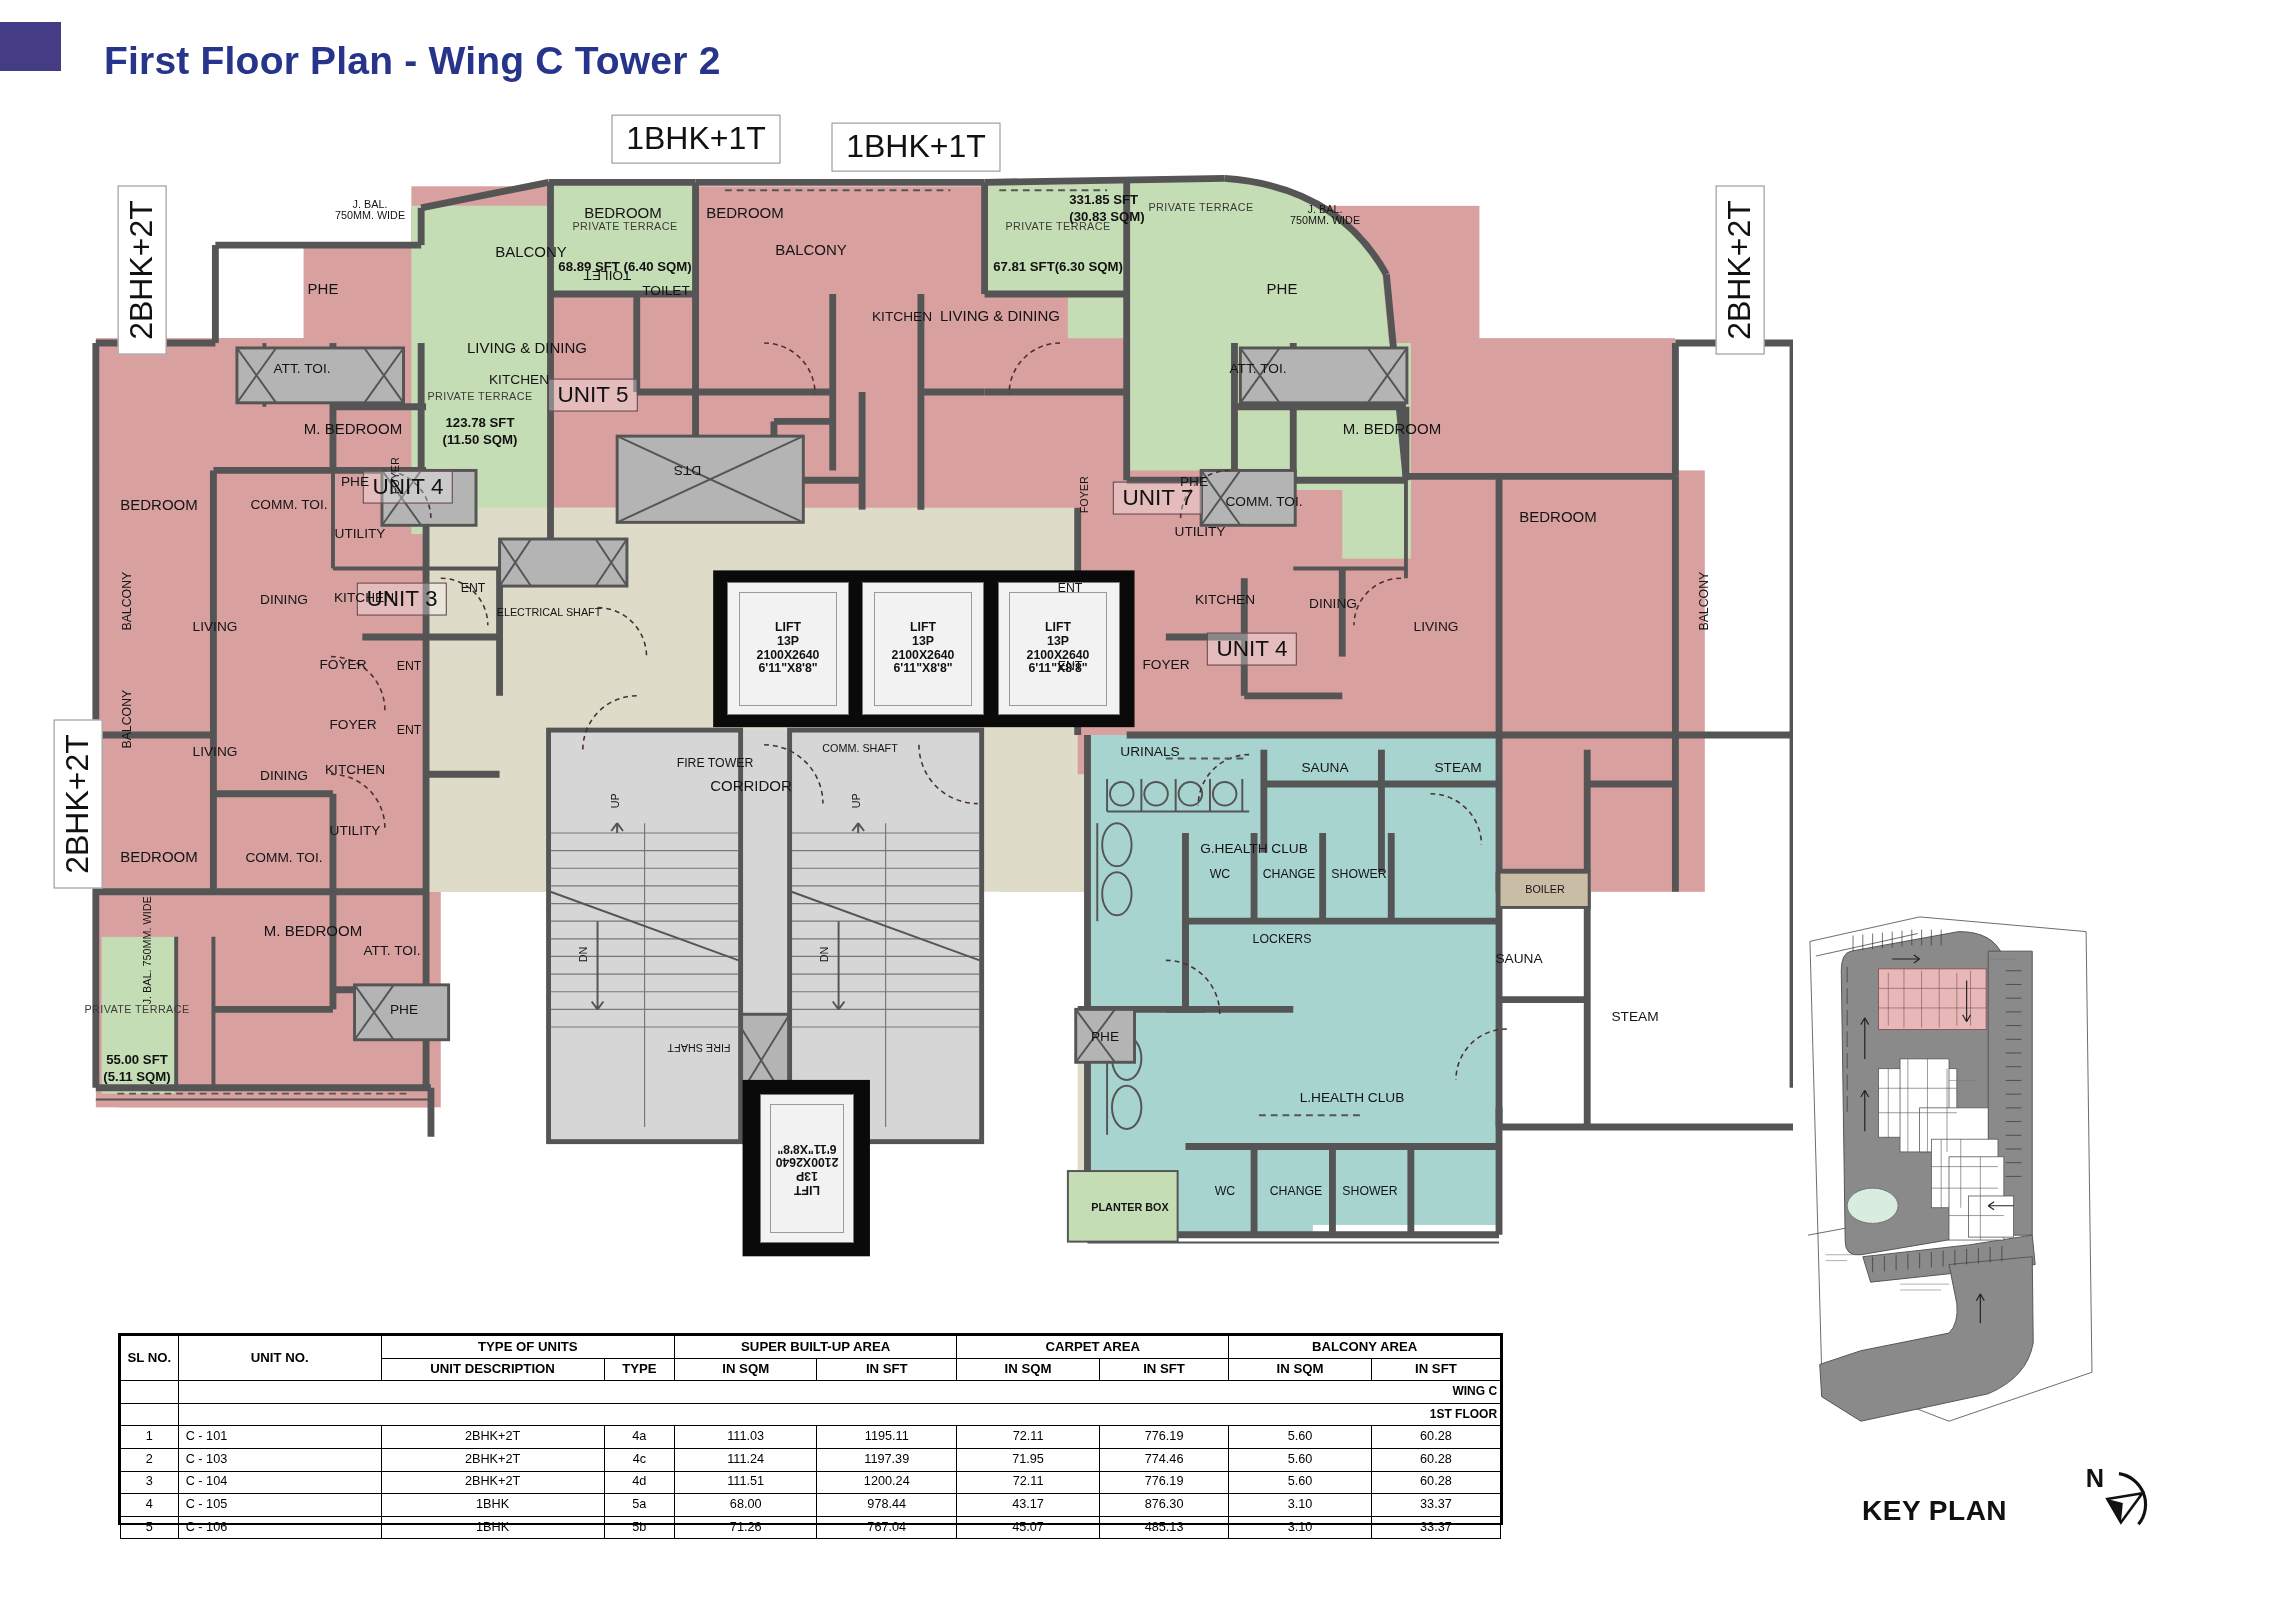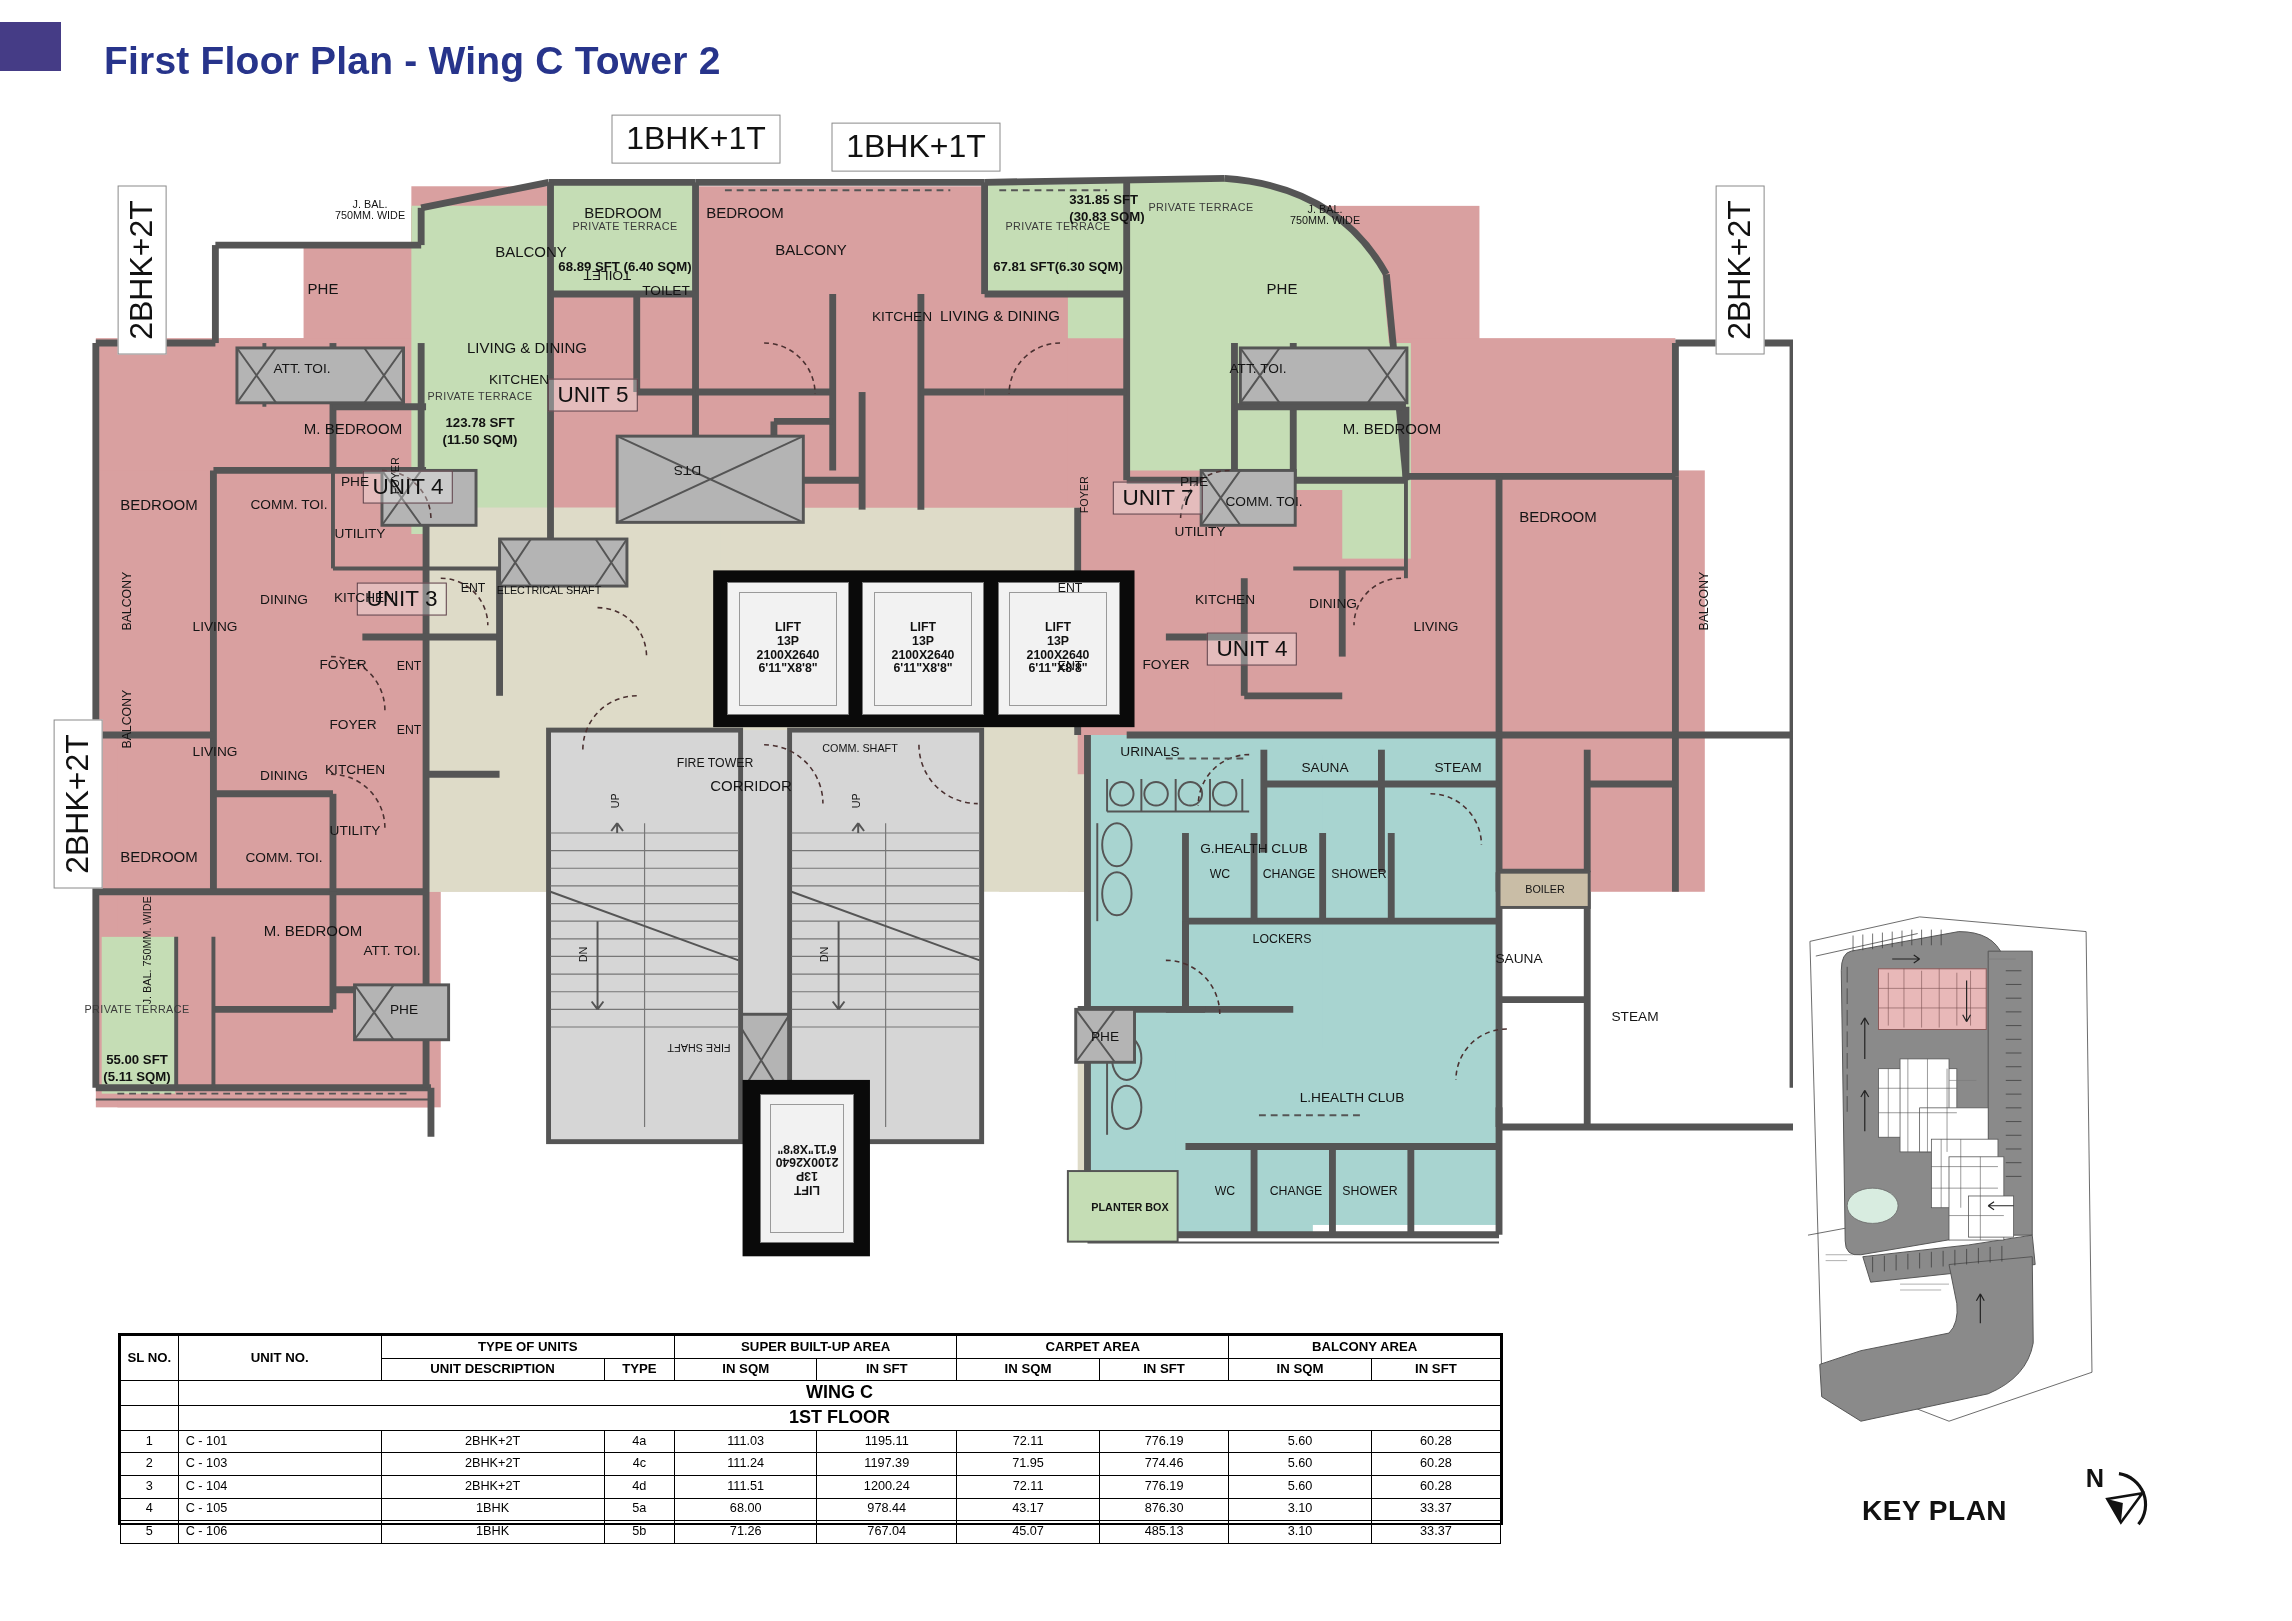--- a/index.html
+++ b/index.html
@@ -54,21 +54,21 @@
   #north-mark{position:absolute;left:2078px;top:1460px;width:78px;height:78px;}
 
   
   #unit-table{position:absolute;left:120px;top:1335px;border-collapse:collapse;
               font-family:"Liberation Sans",sans-serif;font-size:12.7px;color:#000;
               width:1381px;}
   #unit-table th,#unit-table td{border:1px solid #000;padding:2px 2.9px;text-align:center;height:17.6px;
                                 font-weight:normal;line-height:1.1;}
   #unit-table th{font-weight:bold;font-size:13.2px;}
   #unit-table td.left,#unit-table th.left{text-align:left;padding-left:6.9px;}
-  #unit-table tr.grp td{font-weight:bold;text-align:center;padding-left:3px;font-size:18px;}
+  #unit-table tr.grp td{font-weight:bold;text-align:right;padding-left:3px;font-size:12px;}
   .tbl-outer{position:absolute;left:118px;top:1333px;width:1385px;height:192px;border:2px solid #000;box-sizing:border-box;}
 </style>
 </head>
 <body>
 
 <div id="header-bar"></div>
 <div id="page-title">First Floor Plan - Wing C Tower 2</div>
 
 <div id="plan">
 
@@ -462,21 +462,21 @@
     <span>750MM. WIDE</span>
   </div>
 
   <div class="ptxt t10 ctr" style="left:443px;top:105px;">BALCONY</div>
   <div class="ptxt t10 ctr" style="left:535px;top:66px;">BEDROOM</div>
   <div class="ptxt t9 ctr" style="left:578px;top:144px;">TOILET</div>
   <div class="ptxt t10 ctr" style="left:439px;top:201px;">LIVING &amp; DINING</div>
   <div class="ptxt t9 ctr" style="left:431px;top:233px;">KITCHEN</div>
   <div class="ptxt t7 rot90" style="left:321px;top:353px;">FOYER</div>
   <div class="ptxt t8 ctr" style="left:385px;top:441px;">ENT</div>
-  <div class="ptxt t7 ctr" style="left:461px;top:444px;">ELECTRICAL SHAFT</div>
+  <div class="ptxt t7 ctr" style="left:461px;top:466px;">ELECTRICAL SHAFT</div>
   <div class="ptxt t9 rot180" style="left:627px;top:337px;">DTS</div>
 
   <div class="ptxt t9 rot180" style="left:567px;top:142px;">TOILET</div>
   <div class="ptxt t10 ctr" style="left:657px;top:66px;">BEDROOM</div>
   <div class="ptxt t9 ctr" style="left:814px;top:170px;">KITCHEN</div>
   <div class="ptxt t10 ctr" style="left:723px;top:103px;">BALCONY</div>
   <div class="ptxt t10 ctr" style="left:912px;top:169px;">LIVING &amp; DINING</div>
 
   <div class="ptxt t10 ctr" style="left:663px;top:639px;">CORRIDOR</div>
   <div class="ptxt t8 ctr" style="left:982px;top:441px;">ENT</div>

